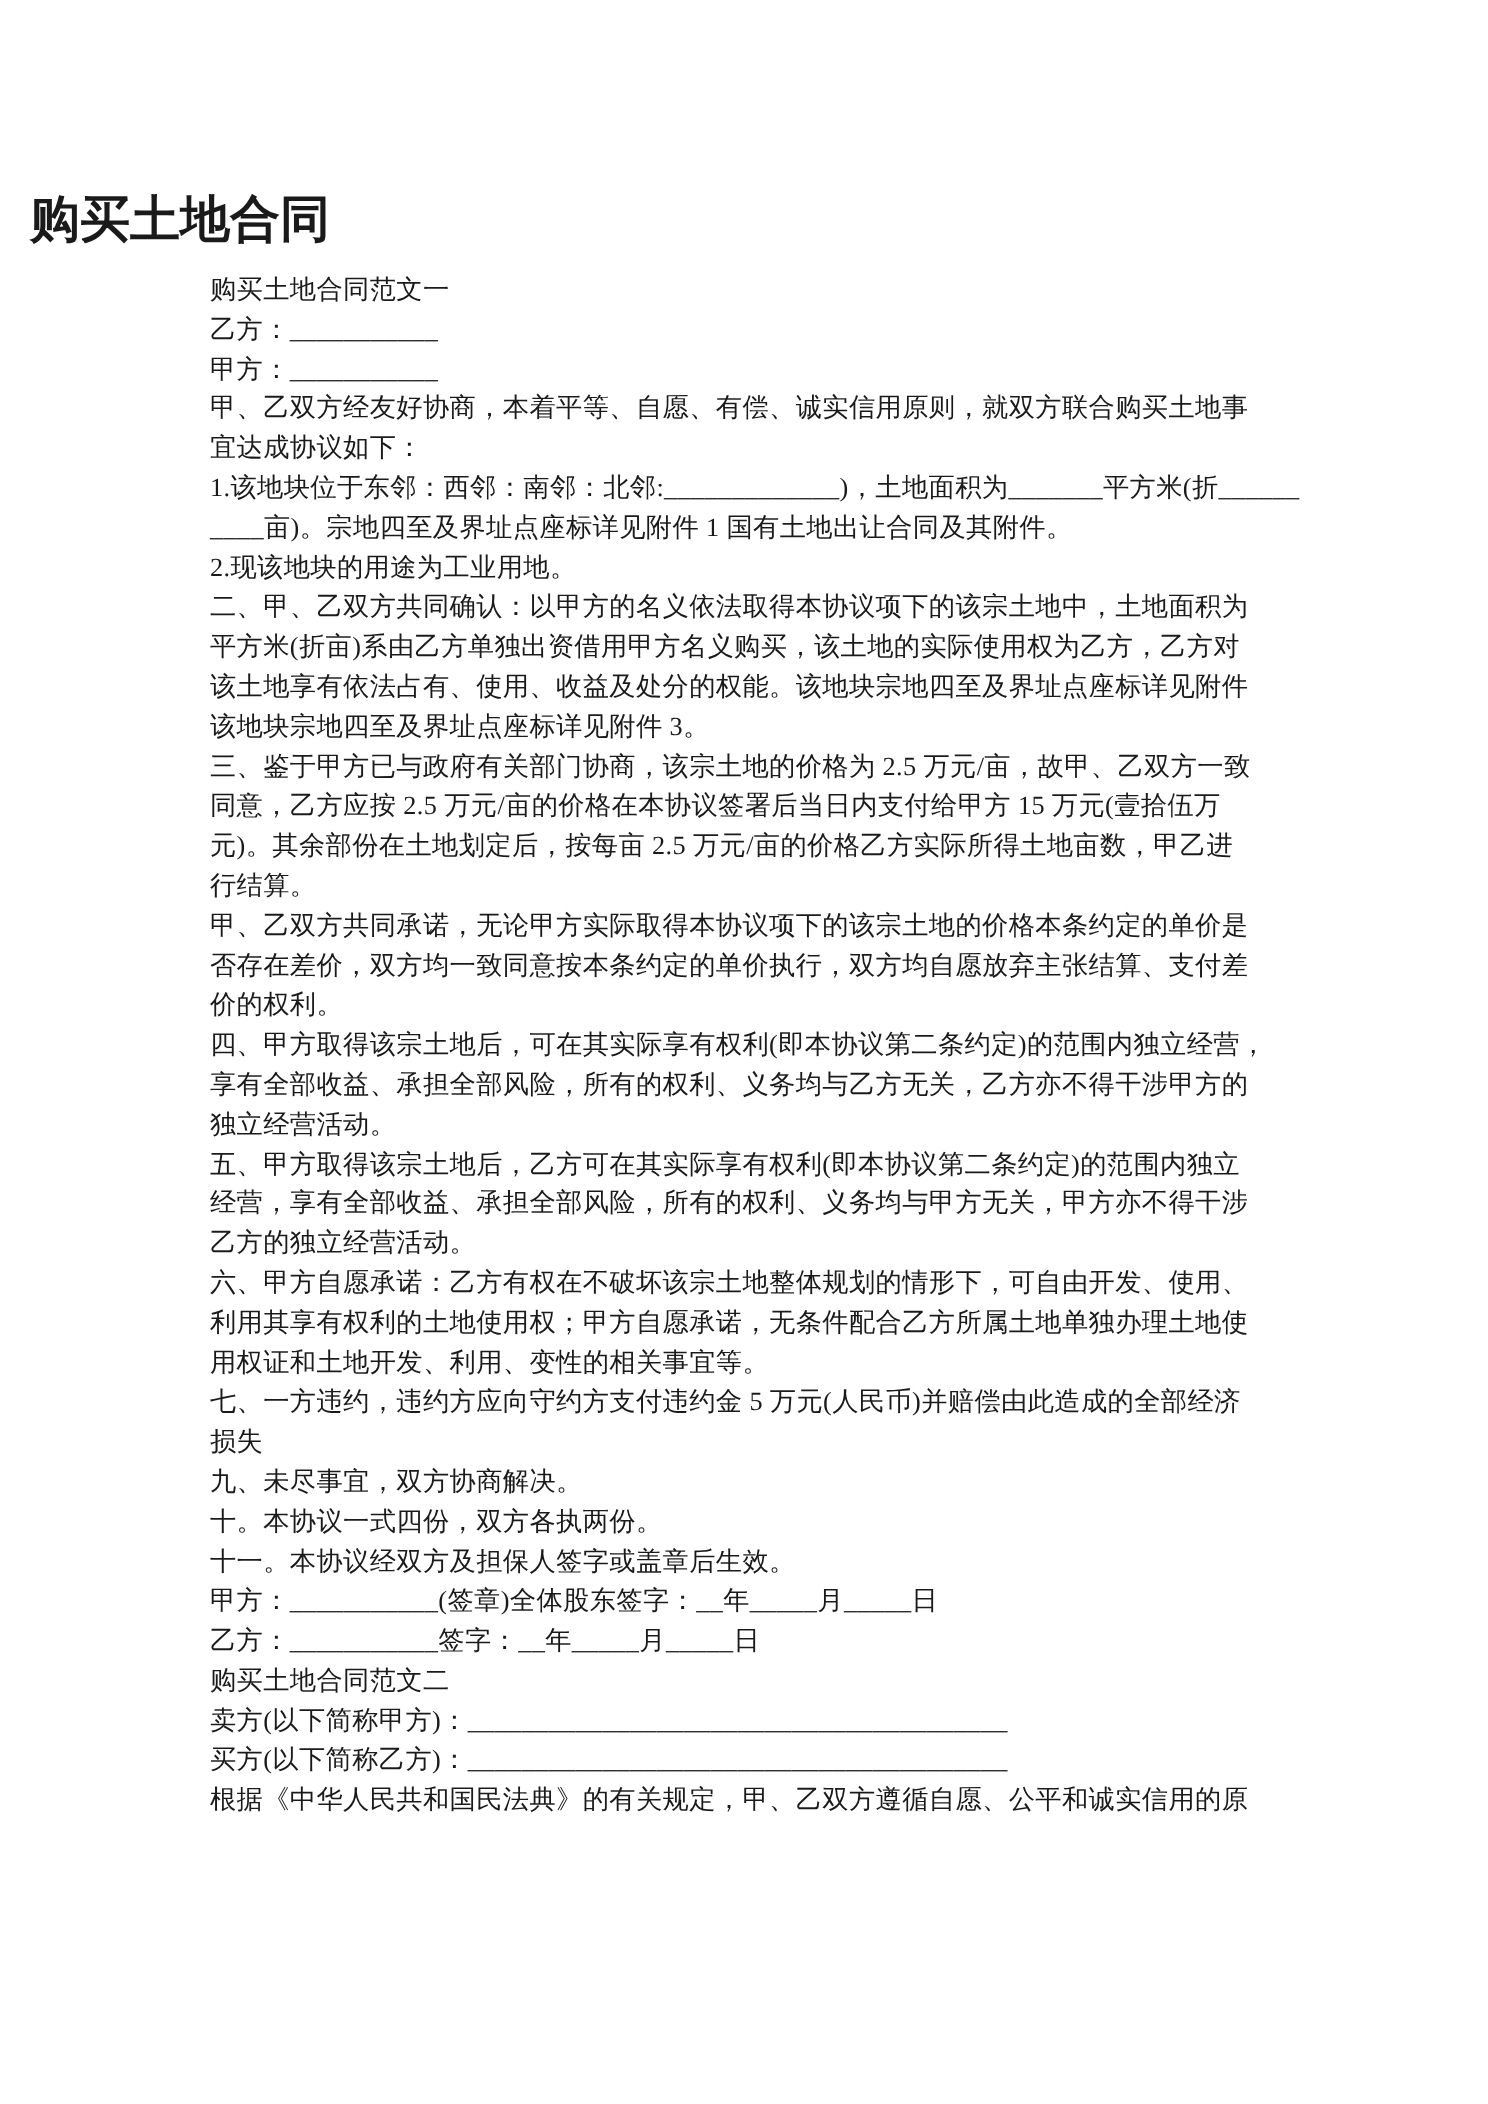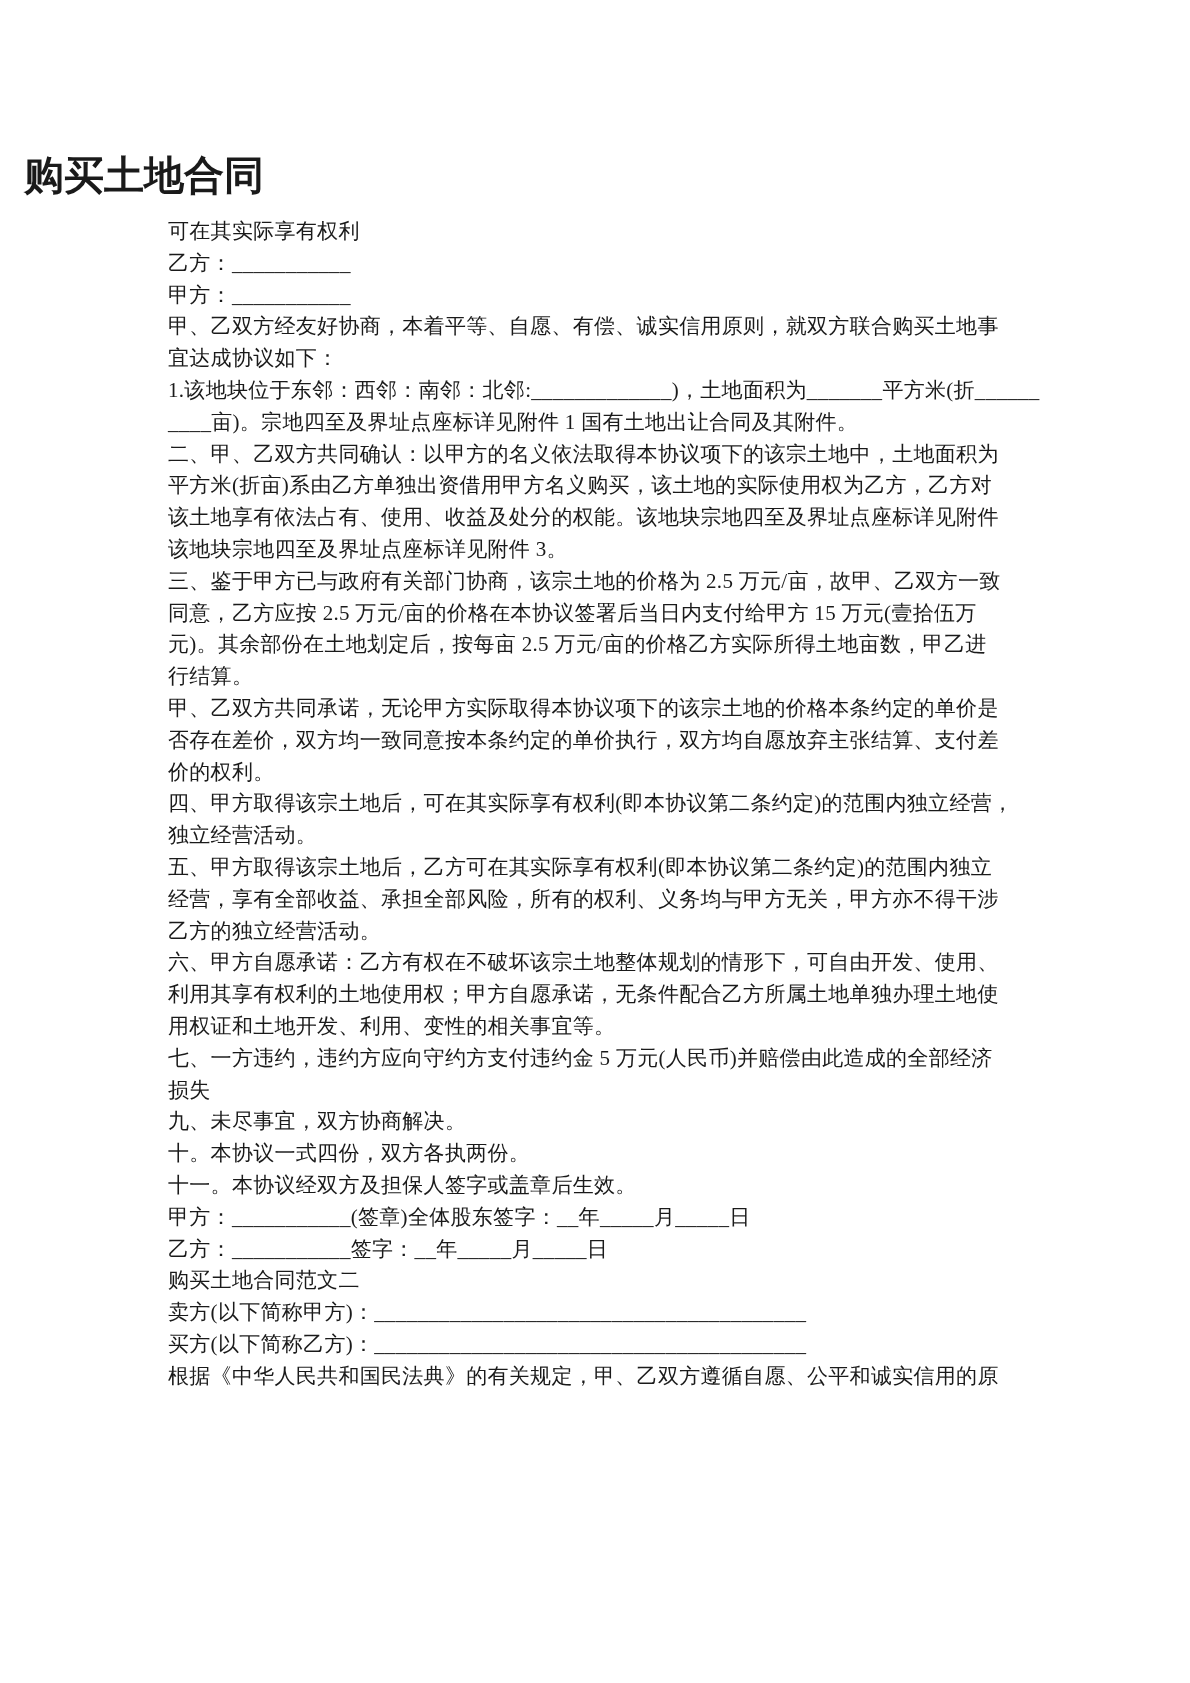--- a/index.html
+++ b/index.html
@@ -40,39 +40,41 @@
     letter-spacing: 0.3px;
     white-space: nowrap;
   }
 </style>
 </head>
 <body>
 
 <div class="page">
   <h1 class="doc-title">购买土地合同</h1>
   <div class="doc-body" id="doc-body">
-      <div class="doc-line">可在其实际享有权利</div>
+      <div class="doc-line">购买土地合同范文一</div>
       <div class="doc-line">乙方：___________</div>
       <div class="doc-line">甲方：___________</div>
       <div class="doc-line">甲、乙双方经友好协商，本着平等、自愿、有偿、诚实信用原则，就双方联合购买土地事</div>
       <div class="doc-line">宜达成协议如下：</div>
       <div class="doc-line">1.该地块位于东邻：西邻：南邻：北邻:_____________)，土地面积为_______平方米(折______</div>
       <div class="doc-line">____亩)。宗地四至及界址点座标详见附件 1 国有土地出让合同及其附件。</div>
+      <div class="doc-line">2.现该地块的用途为工业用地。</div>
       <div class="doc-line">二、甲、乙双方共同确认：以甲方的名义依法取得本协议项下的该宗土地中，土地面积为</div>
       <div class="doc-line">平方米(折亩)系由乙方单独出资借用甲方名义购买，该土地的实际使用权为乙方，乙方对</div>
       <div class="doc-line">该土地享有依法占有、使用、收益及处分的权能。该地块宗地四至及界址点座标详见附件</div>
       <div class="doc-line">该地块宗地四至及界址点座标详见附件 3。</div>
       <div class="doc-line">三、鉴于甲方已与政府有关部门协商，该宗土地的价格为 2.5 万元/亩，故甲、乙双方一致</div>
       <div class="doc-line">同意，乙方应按 2.5 万元/亩的价格在本协议签署后当日内支付给甲方 15 万元(壹拾伍万</div>
       <div class="doc-line">元)。其余部份在土地划定后，按每亩 2.5 万元/亩的价格乙方实际所得土地亩数，甲乙进</div>
       <div class="doc-line">行结算。</div>
       <div class="doc-line">甲、乙双方共同承诺，无论甲方实际取得本协议项下的该宗土地的价格本条约定的单价是</div>
       <div class="doc-line">否存在差价，双方均一致同意按本条约定的单价执行，双方均自愿放弃主张结算、支付差</div>
       <div class="doc-line">价的权利。</div>
       <div class="doc-line">四、甲方取得该宗土地后，可在其实际享有权利(即本协议第二条约定)的范围内独立经营，</div>
+      <div class="doc-line">享有全部收益、承担全部风险，所有的权利、义务均与乙方无关，乙方亦不得干涉甲方的</div>
       <div class="doc-line">独立经营活动。</div>
       <div class="doc-line">五、甲方取得该宗土地后，乙方可在其实际享有权利(即本协议第二条约定)的范围内独立</div>
       <div class="doc-line">经营，享有全部收益、承担全部风险，所有的权利、义务均与甲方无关，甲方亦不得干涉</div>
       <div class="doc-line">乙方的独立经营活动。</div>
       <div class="doc-line">六、甲方自愿承诺：乙方有权在不破坏该宗土地整体规划的情形下，可自由开发、使用、</div>
       <div class="doc-line">利用其享有权利的土地使用权；甲方自愿承诺，无条件配合乙方所属土地单独办理土地使</div>
       <div class="doc-line">用权证和土地开发、利用、变性的相关事宜等。</div>
       <div class="doc-line">七、一方违约，违约方应向守约方支付违约金 5 万元(人民币)并赔偿由此造成的全部经济</div>
       <div class="doc-line">损失</div>
       <div class="doc-line">九、未尽事宜，双方协商解决。</div>

